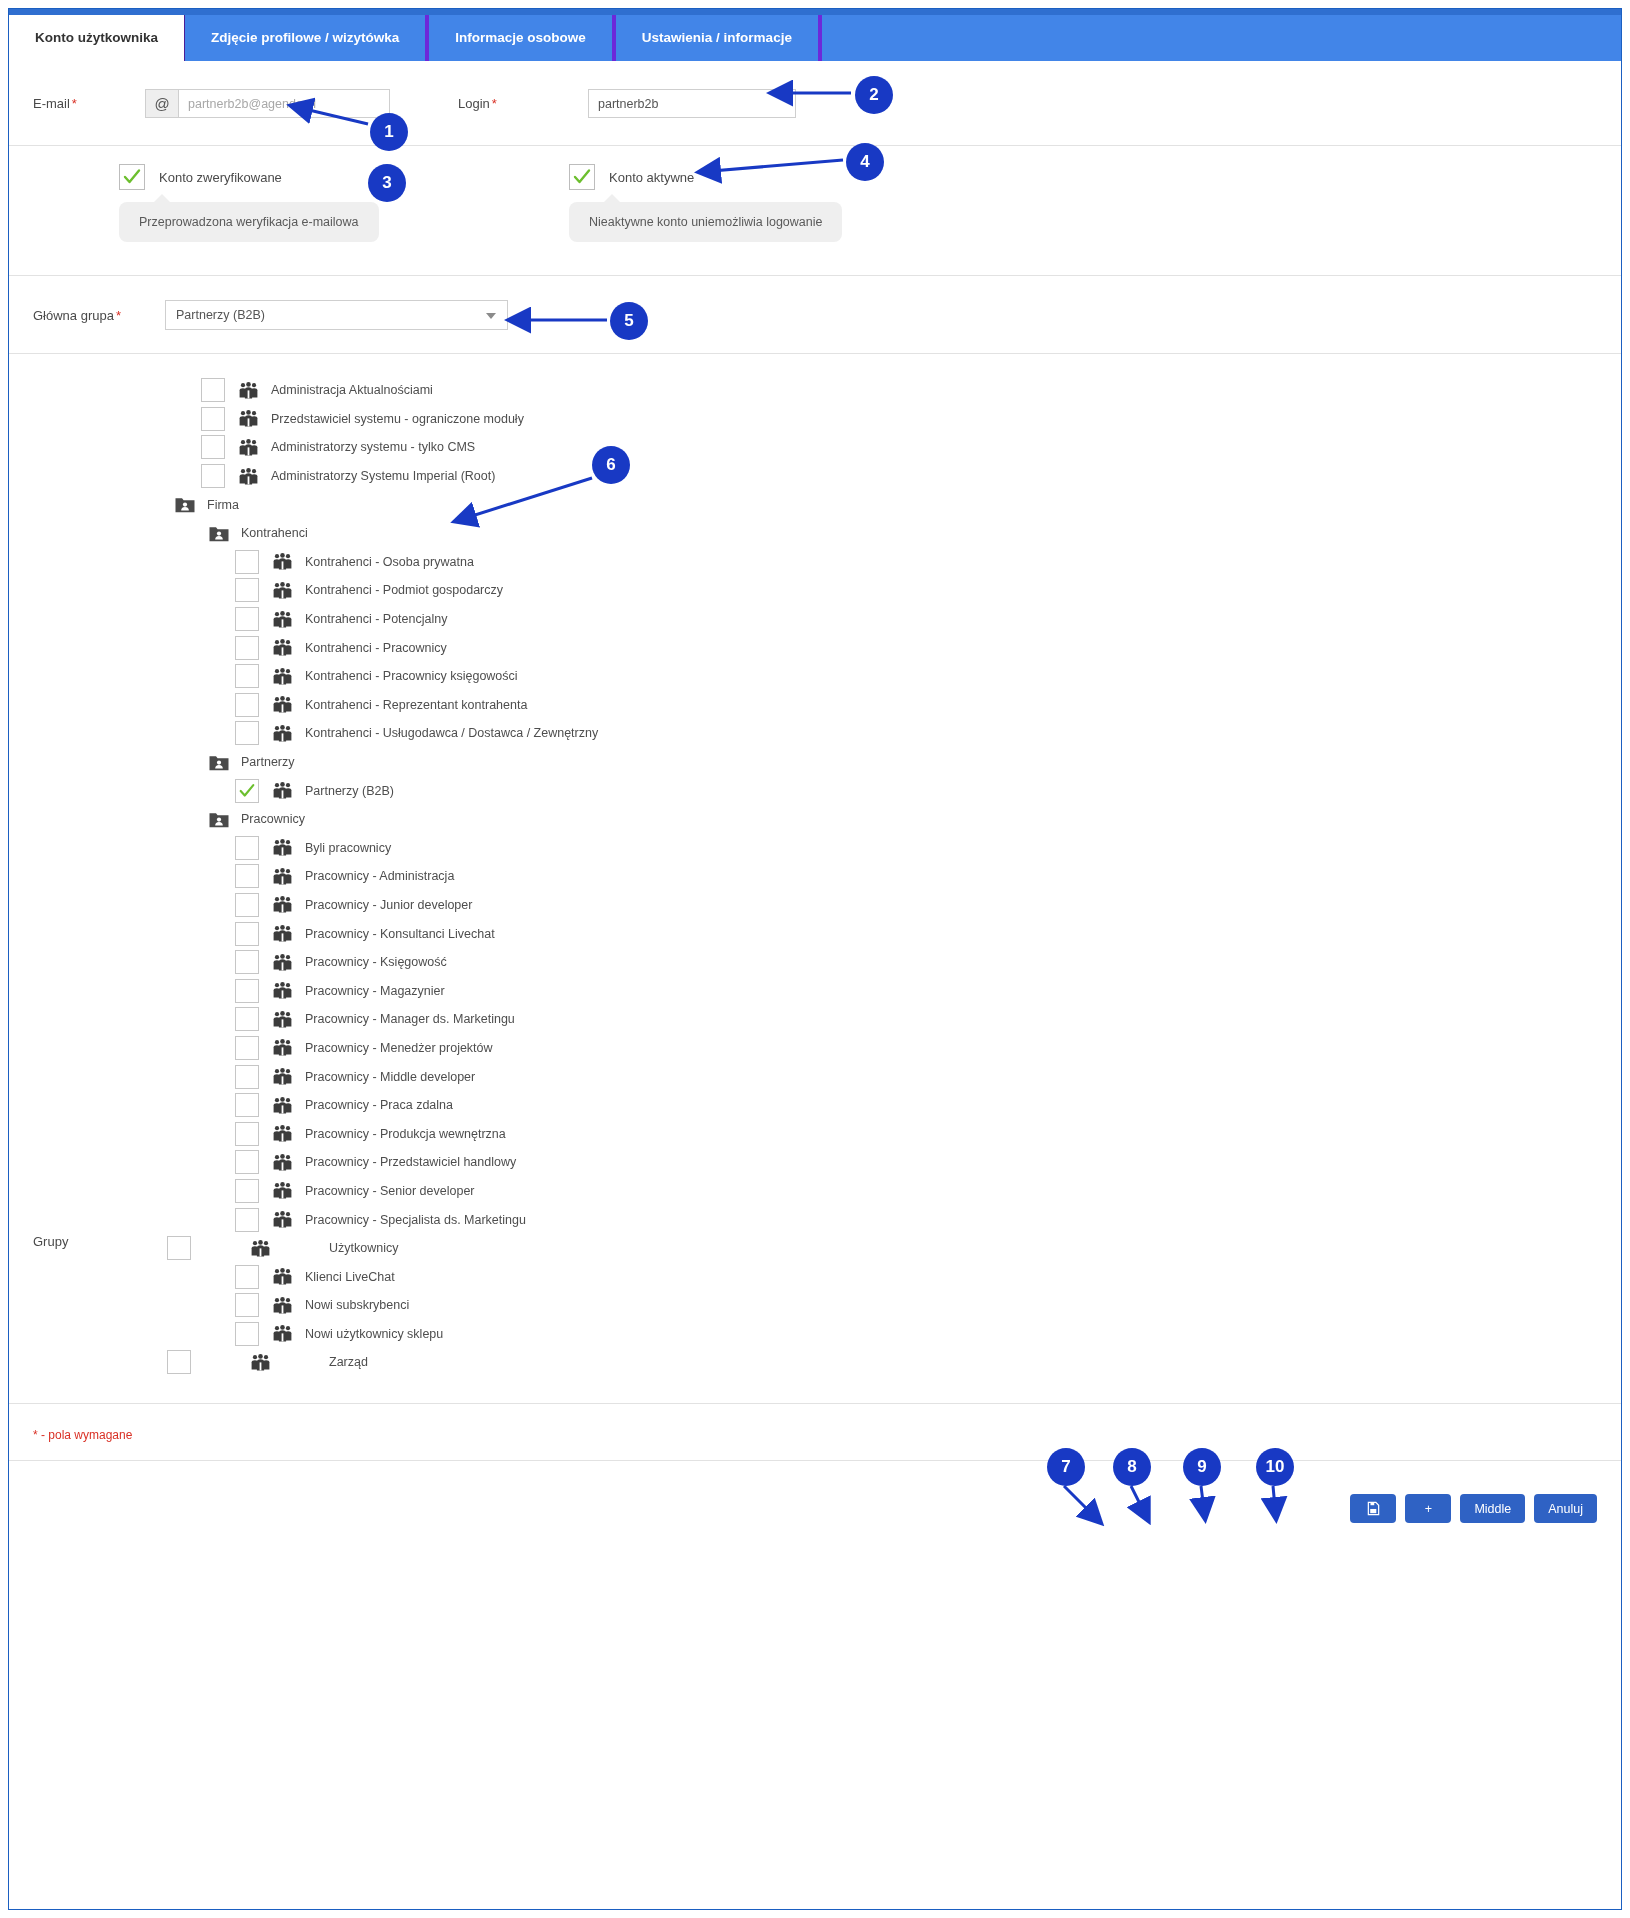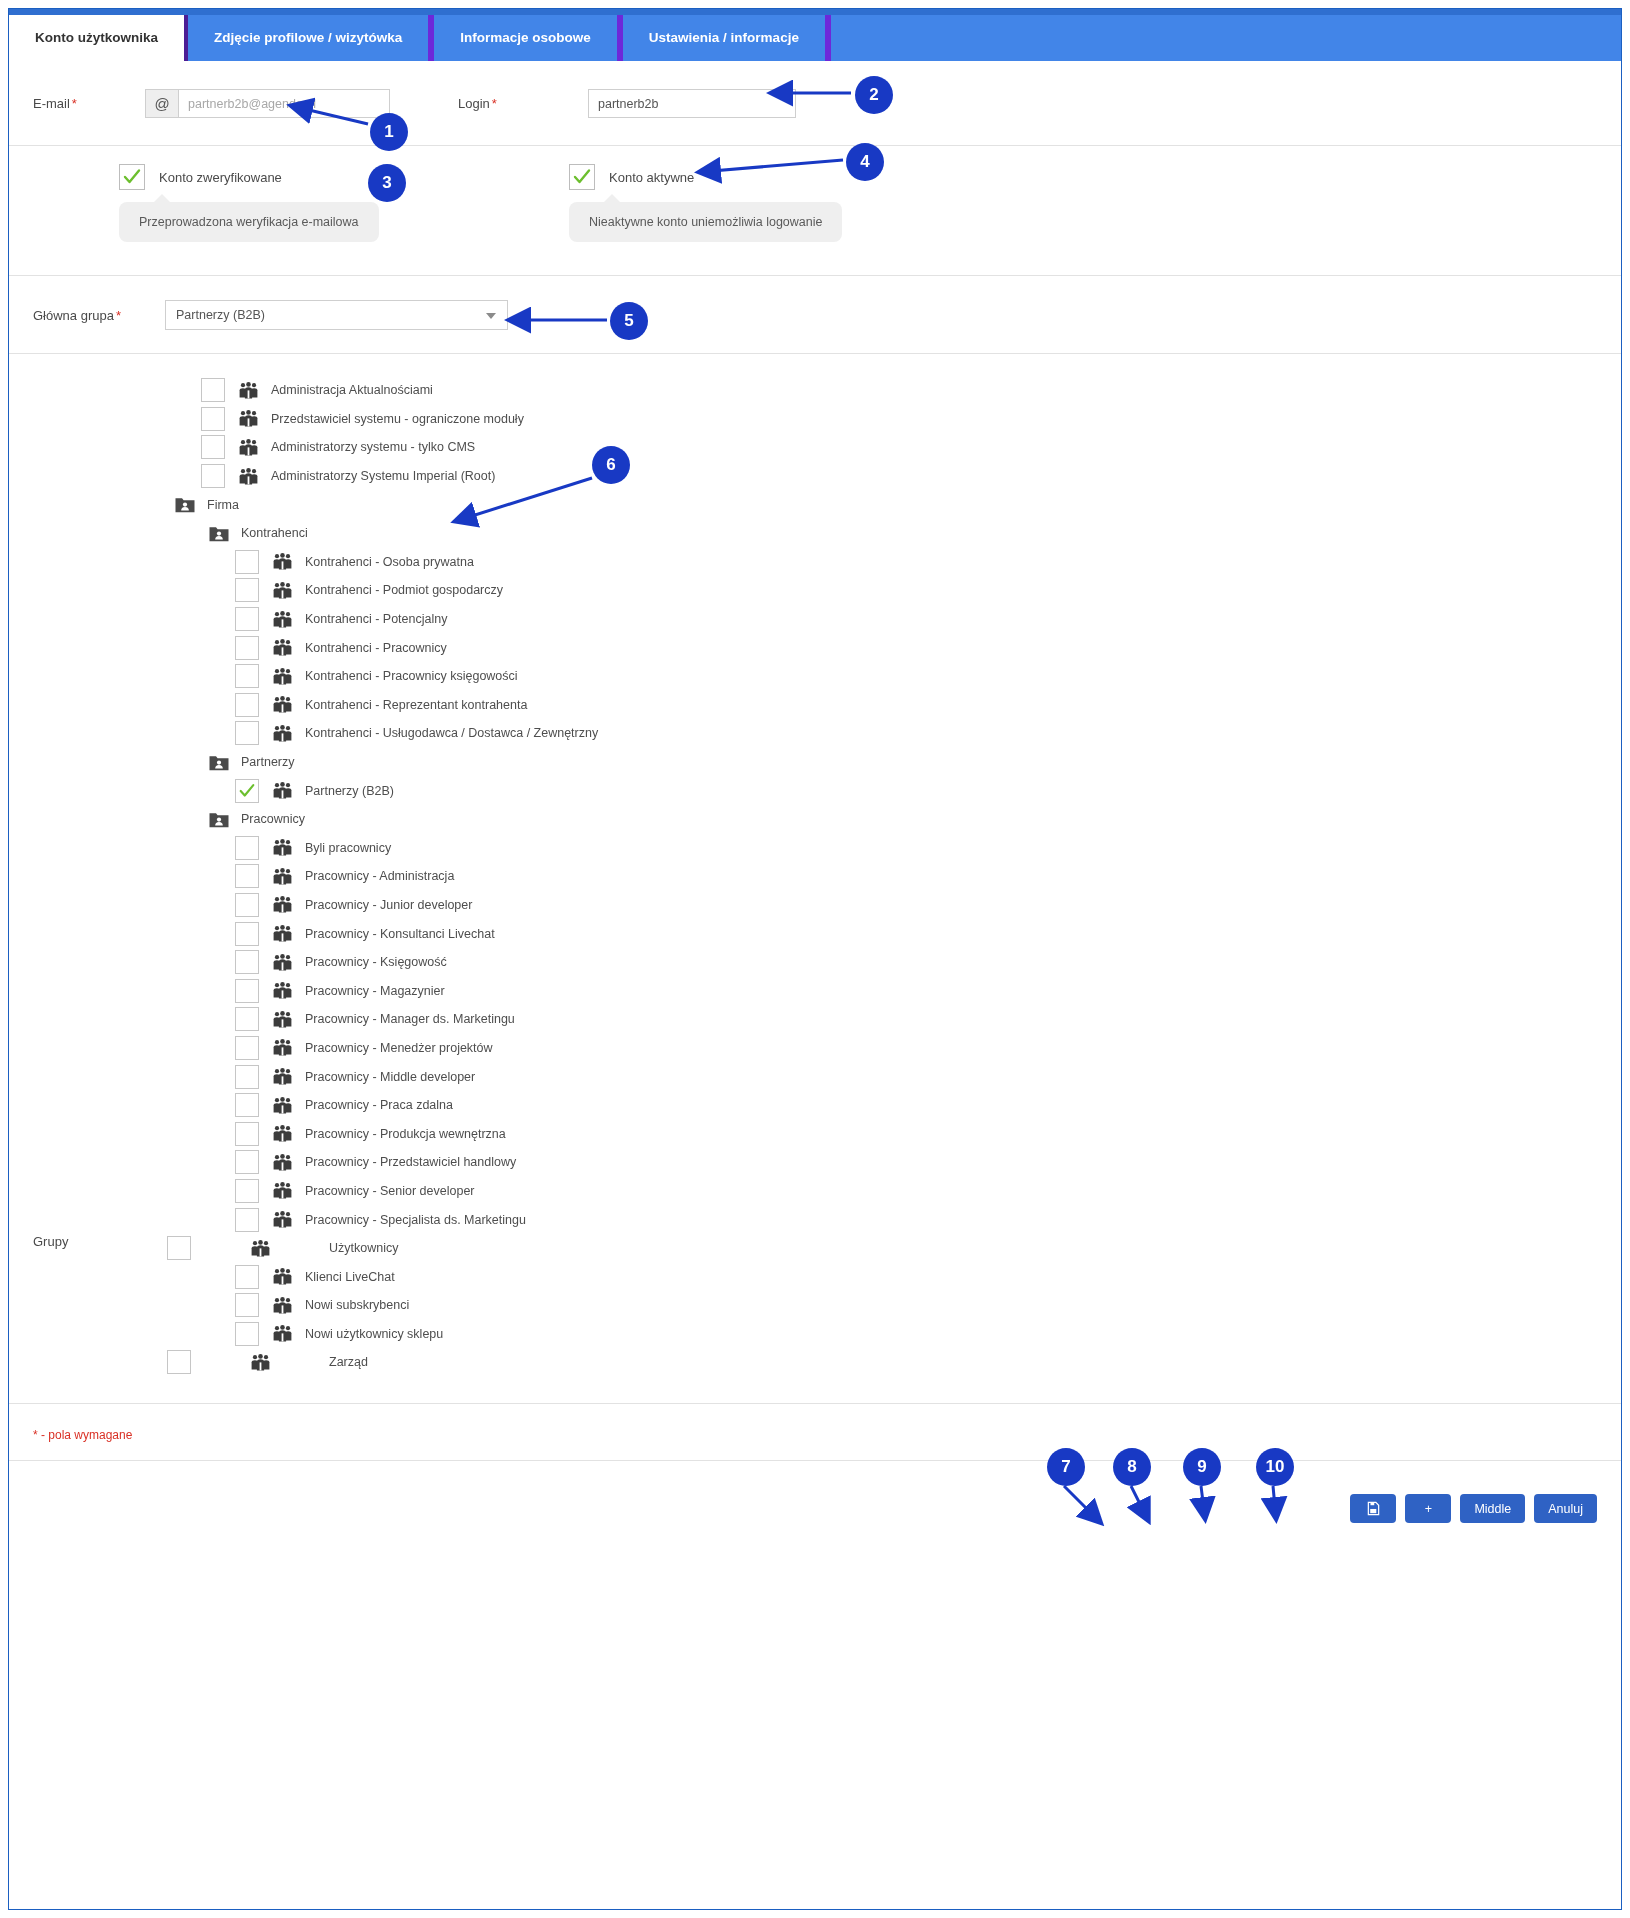--- a/index.html
+++ b/index.html
@@ -37,27 +37,27 @@
     background:#2f6fd0;
   }
   .tab {
     height:46px;
     line-height:46px;
     padding:0 26px;
     color:#ffffff;
     font-weight:bold;
     font-size:13.5px;
     white-space:nowrap;
-    border-right:6px solid #6d28d9;
+    border-right:4px solid #6d28d9;
     cursor:pointer;
   }
   .tab.active {
     background:#ffffff;
     color:#333333;
-    border-right:4px solid #4c1d95;
+    border-right:1px solid #4c1d95;
   }
 
   
   .section { border-bottom:1px solid #e2e2e2; position:relative; }
   .row { display:flex; align-items:center; }
 
   .lbl {
     font-size:13px;
     color:#4a4a4a;
   }

